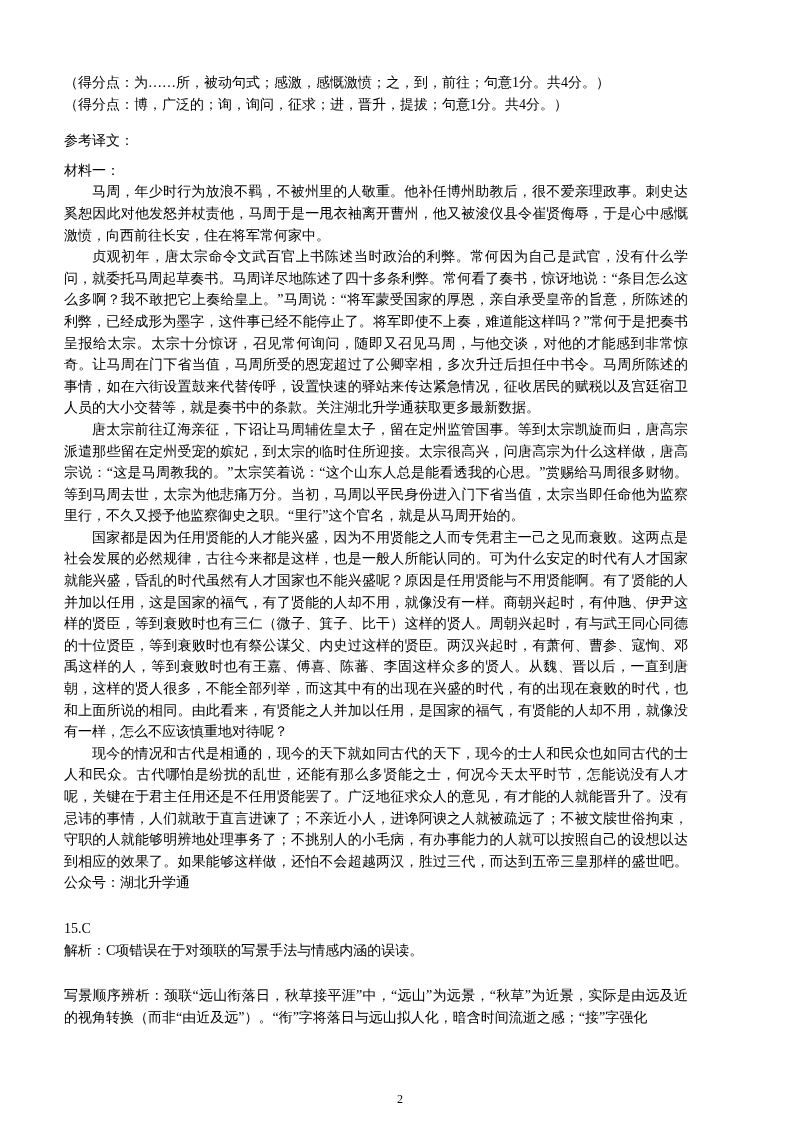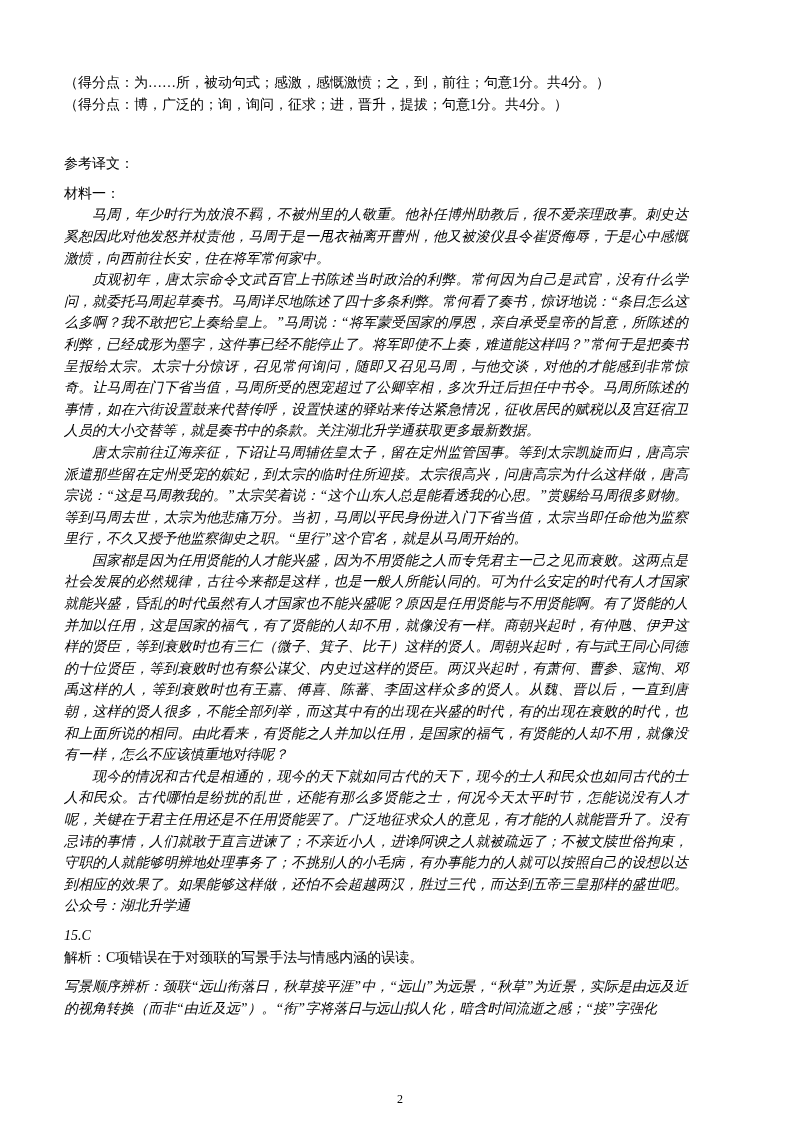--- a/index.html
+++ b/index.html
@@ -23,28 +23,26 @@
   .page p {
     margin: 0;
     font-size: 14px;
     line-height: 21.6px;
     text-align: justify;
     word-break: break-all;
     white-space: pre-wrap;
   }
   .page p.indent {
     text-indent: 2em;
-    font-style: italic;
   }
   .page p.gap {
-    margin-top: 38px;
+    margin-top: 15px;
   }
   .page p.gap-sm {
-    margin-top: 8px;
-    font-style: italic;
+    margin-top: 24px;
   }
   .page p.gap-xs {
     margin-top: 8px;
   }
   .footer {
     position: absolute;
     bottom: 24px;
     left: 0;
     right: 0;
     text-align: center;

